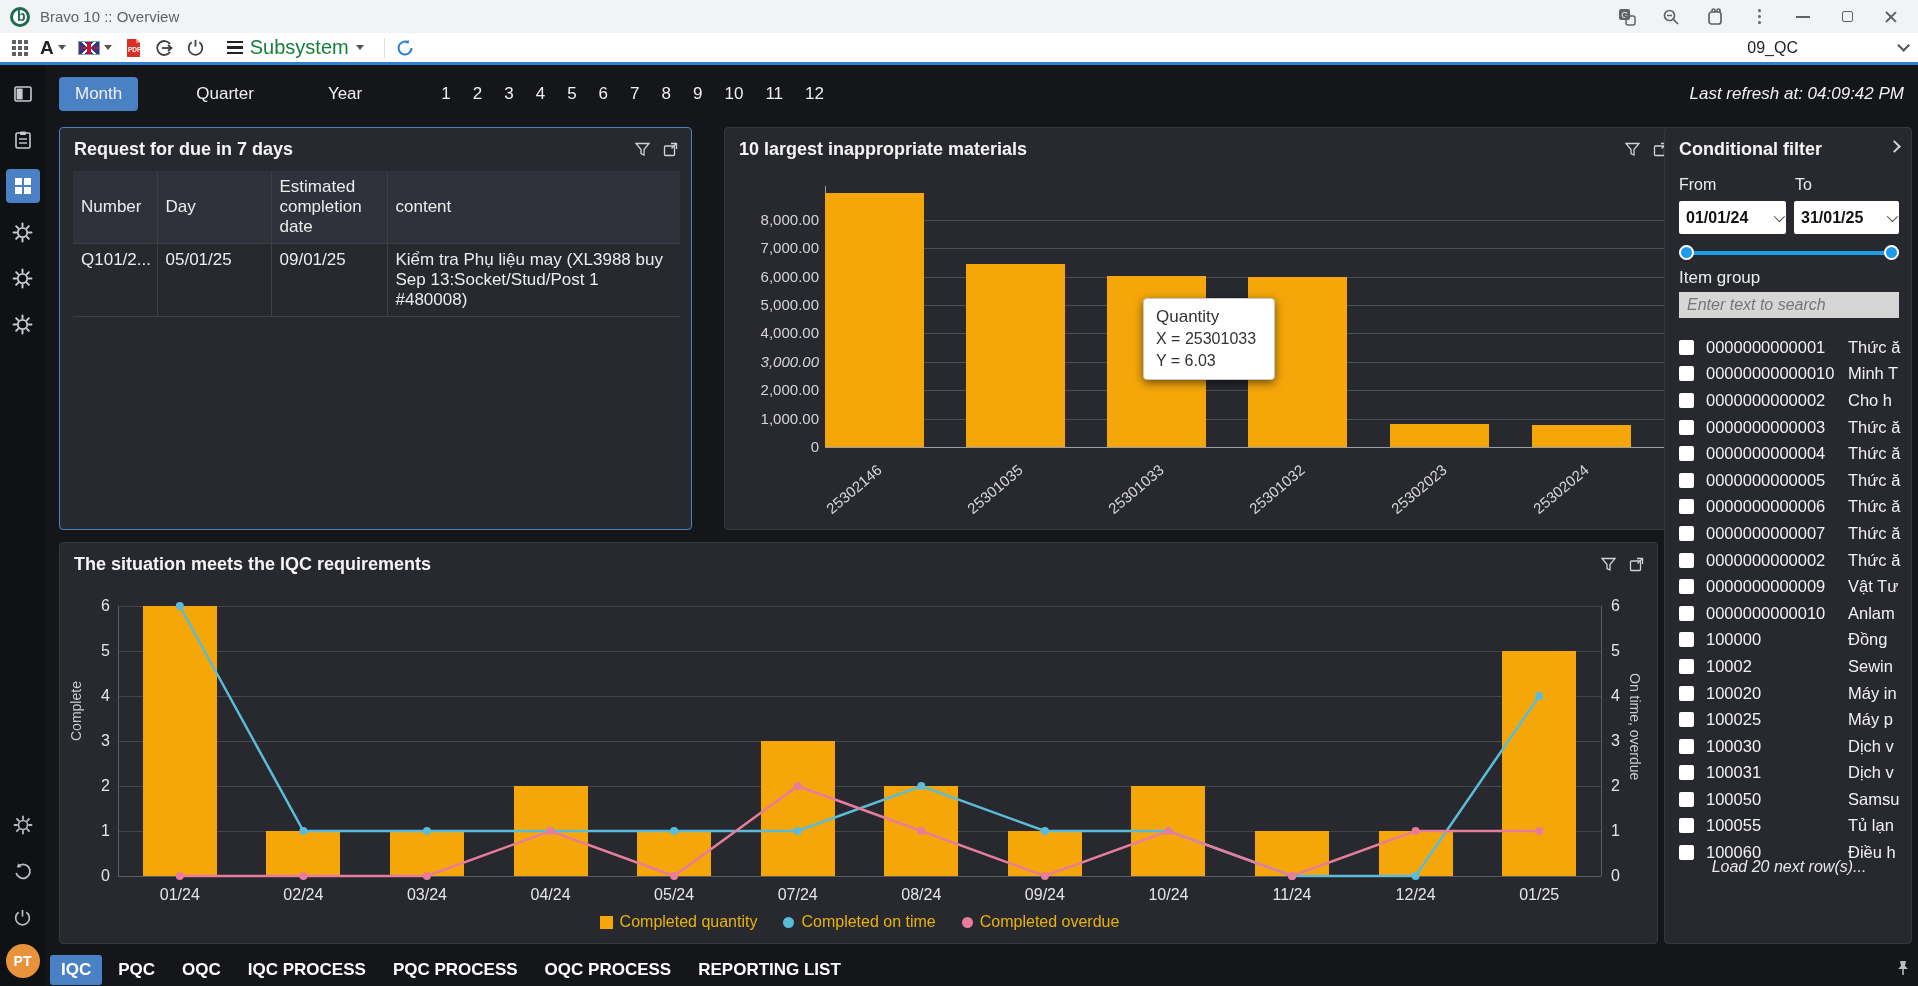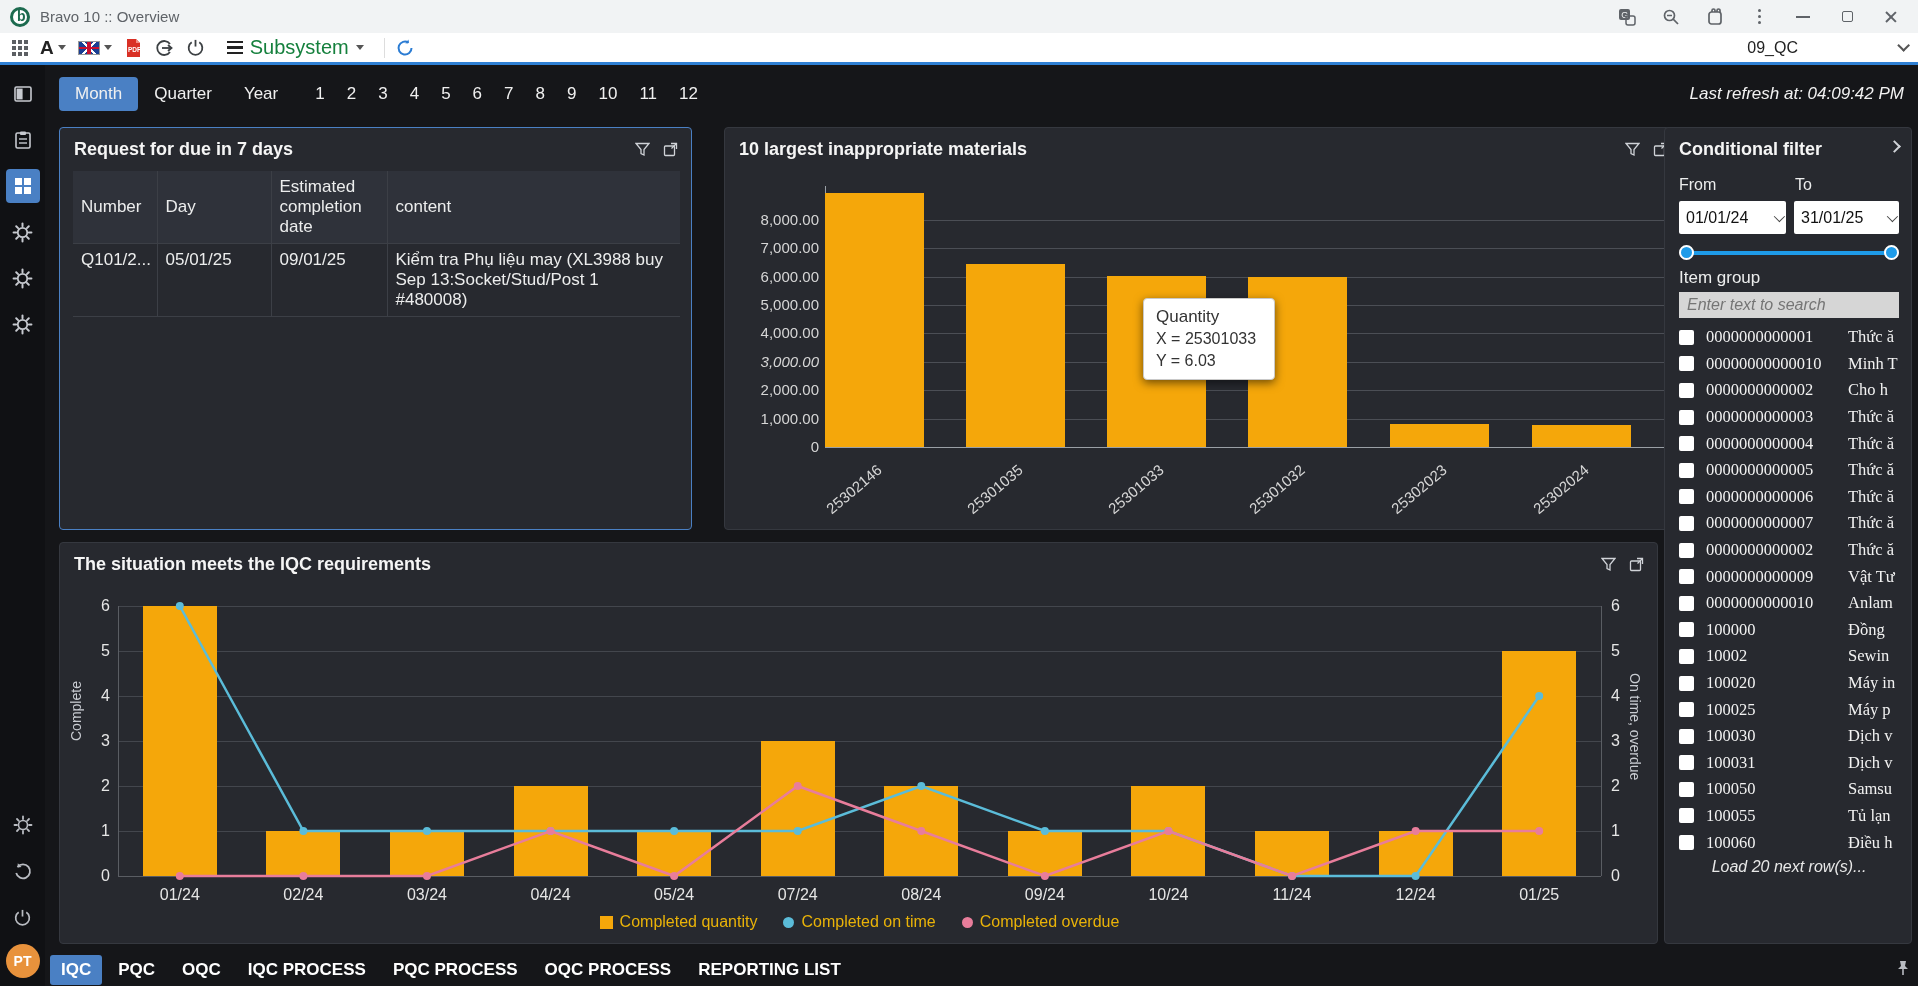--- a/index.html
+++ b/index.html
@@ -46,21 +46,21 @@
   .top-accent { position:absolute; left:0; top:62px; width:1918px; height:3px; background:#2f80d4; }
 
   
   .rail { position:absolute; left:0; top:65px; width:45px; height:921px; background:#101114; display:flex; flex-direction:column; align-items:center; }
   .rail-ic { width:34px; height:34px; display:flex; align-items:center; justify-content:center; margin-top:12px; border-radius:4px; color:#c7cad0; }
   .rail-ic.active { background:#4a80c4; }
   .rail-spacer { flex:1; }
   .avatar { width:34px; height:34px; border-radius:50%; background:#e8923c; color:#fff; font-weight:bold; font-size:14px; display:flex; align-items:center; justify-content:center; margin:10px 0 8px; }
 
   
-  .period-row { position:absolute; left:59px; top:72px; width:1851px; height:44px; display:flex; align-items:center; }
+  .period-row { position:absolute; left:59px; top:72px; width:1851px; height:44px; display:flex; align-items:center;gap:42px; }
   .ptab { font-size:17px; color:#f0f0f0; padding:7px 16px; border-radius:4px; }
   .ptab.active { background:#4a80c4; }
   .pmonths { display:flex; align-items:center; margin-left:10px; }
   .pmonth { font-size:17px; color:#f0f0f0; padding:7px 11px; }
   .last-refresh { margin-left:auto; font-style:italic; font-size:17px; color:#f2f2f2; padding-right:6px; }
 
   
   .panel { position:absolute; background:#27292f; border:1px solid #35383f; border-radius:4px; }
   .panel-title { position:absolute; left:14px; top:11px; font-size:18px; font-weight:bold; color:#f5f5f5; }
   .panel-icons { position:absolute; right:12px; top:12px; display:flex; gap:10px; }
@@ -100,27 +100,27 @@
   .cc-ylabel { position:absolute; font-size:14px; color:#c9ccd2; white-space:nowrap; }
   .legend { position:absolute; left:0; top:370px; width:1599px; display:flex; justify-content:center; gap:26px; }
   .leg-item { display:flex; align-items:center; gap:7px; font-size:16px; color:#eab308; }
   .leg-sq { width:13px; height:13px; }
   .leg-dot { width:11px; height:11px; border-radius:50%; }
 
   
   .f-chevron { position:absolute; right:12px; top:14px; width:9px; height:9px; border-right:2px solid #d0d3d8; border-top:2px solid #d0d3d8; transform:rotate(45deg); }
   .f-label { position:absolute; font-size:16px; color:#eceded; }
   .f-date { position:absolute; top:73px; height:33px; background:#fff; border-radius:2px; display:flex; align-items:center; padding:0 4px 0 7px; }
-  .f-date span { font-size:16px; color:#111; white-space:nowrap; overflow:hidden; flex:1; }
+  .f-date span { font-size:16px; color:#111; white-space:nowrap; overflow:hidden; flex:1;font-weight:bold; }
   .f-date .dchev { width:8px; height:8px; border-right:1.6px solid #444; border-bottom:1.6px solid #444; transform:rotate(45deg) translateY(-2px); flex:none; }
   .f-slider { position:absolute; left:14px; top:117px; width:220px; height:16px; }
   .f-slider .track { position:absolute; left:6px; right:6px; top:6px; height:4px; background:#1e9be9; border-radius:2px; }
   .f-slider .handle { position:absolute; top:0; width:15px; height:15px; border-radius:50%; background:#1e9be9; border:2px solid #fff; }
   .f-search { position:absolute; left:14px; top:164px; width:220px; height:26px; background:#d6d6d6; border:none; font-style:italic; font-size:16px; color:#555; padding:0 8px; font-family:"Liberation Sans", sans-serif; }
-  #item-rows { position:absolute; left:14px; top:196px; width:226px;font-family:Liberation Serif, serif; }
+  #item-rows { position:absolute; left:14px; top:206px; width:226px; }
   .item-row { height:26.6px; display:flex; align-items:center; }
   .item-chk { width:15px; height:15px; background:#fff; border-radius:2px; flex:none; }
   .item-code { font-size:16.5px; color:#f2f2f2; margin-left:12px; white-space:nowrap; flex:none; width:142px; overflow:hidden; }
   .item-name { font-size:16.5px; color:#f2f2f2; white-space:nowrap; overflow:hidden; flex:1; }
   .load-more { position:absolute; left:0; width:248px; text-align:center; font-style:italic; font-size:16px; color:#e8e8e8; }
 
   
   .bottom-tabs { position:absolute; left:50px; top:953px; height:33px; display:flex; align-items:center; gap:5px; }
   .btab { font-size:17px; font-weight:bold; color:#fff; padding:5px 11px; border-radius:3px; }
   .btab.active { background:#4a80c4; }

